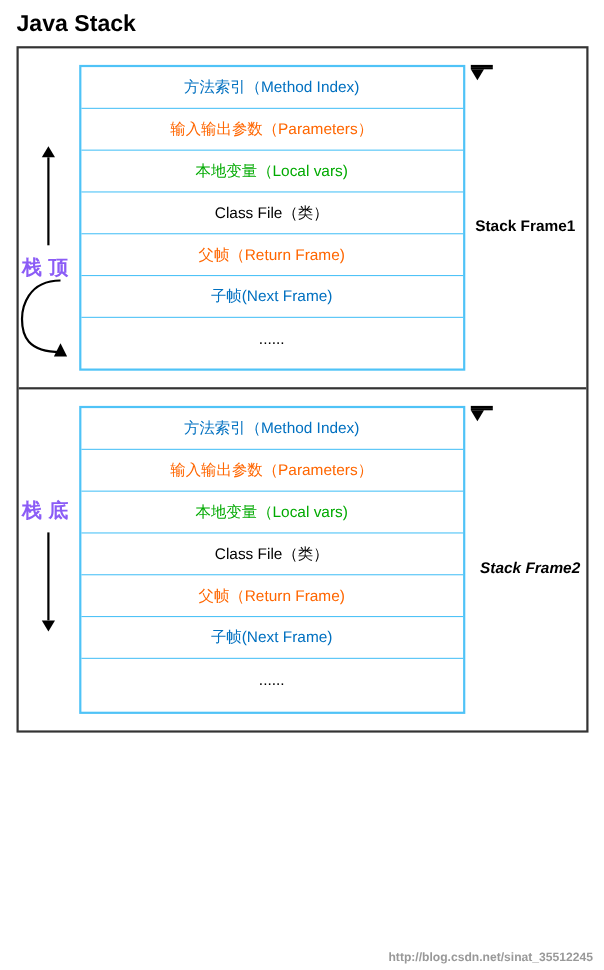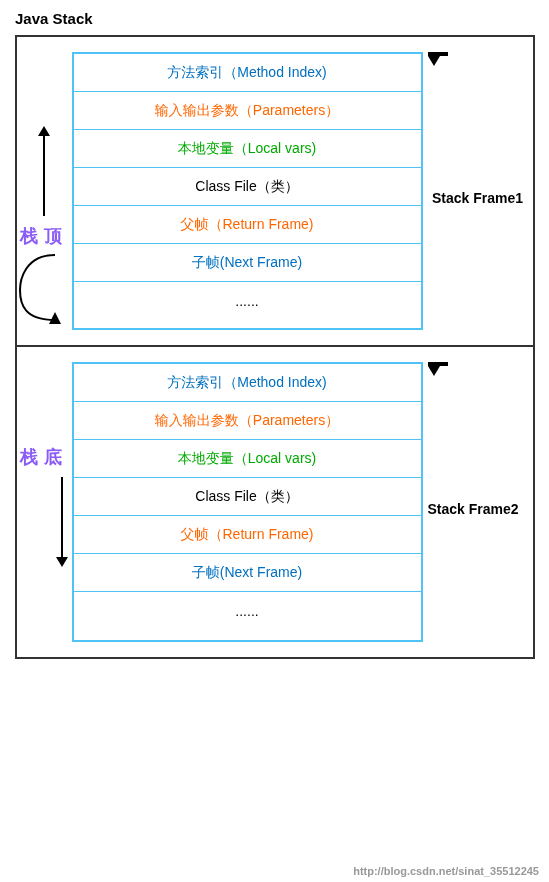--- a/index.html
+++ b/index.html
@@ -13,21 +13,21 @@
 
     .outer-container {
       width: 549px;
       min-height: 882px;
       background: #fff;
       padding: 10px 10px 30px 10px;
       position: relative;
     }
 
     .page-title {
-      font-size: 15px;
+      font-size: 21px;
       font-weight: bold;
       color: #000;
       margin-bottom: 8px;
       margin-left: 5px;
     }
 
     .main-box {
       border: 2px solid #333;
       width: 520px;
       margin: 0 auto;
@@ -225,21 +225,21 @@
         </div>
         <div style="display:flex;align-items:center;justify-content:center;flex:1;">
           <span style="font-size:14px;font-weight:bold;color:#000;white-space:nowrap;">Stack Frame1</span>
         </div>
       </div>
     </div>
 
     <div class="bottom-half">
 
       <div class="stack-left-section">
-        <div style="display:flex;flex-direction:column;align-items:flex-end;height:100%;justify-content:center;">
+        <div style="display:flex;flex-direction:column;align-items:center;height:100%;justify-content:center;">
           <div class="stack-label-text" style="margin:8px 0;font-size:18px;letter-spacing:6px;">栈底</div>
           <div class="vert-arrow-container" style="height:90px;">
             <div class="vert-line"></div>
             <div class="arrow-head-down"></div>
           </div>
         </div>
       </div>
 
       <div class="frame-table" id="frame2-table">
       <div class="frame-row" style="color: rgb(0, 112, 192);">方法索引（Method Index)</div>
@@ -251,21 +251,21 @@
           <div class="frame-row" style="color: rgb(0, 0, 0); border-bottom: none;">......</div>
         </div>
 
       <div class="stack-frame-wrapper">
         <div class="bracket-arrow" id="frame2-bracket">
           <div class="bracket-top-bar"></div>
           <div class="bracket-vert"></div>
           <div class="bracket-bottom-bar"></div>
           <div class="bracket-arrow-head"></div>
         </div>
-        <div style="display:flex;align-items:center;justify-content:flex-start;flex:1;">
+        <div style="display:flex;align-items:center;justify-content:flex-end;flex:1;font-style:italic;">
           <span style="font-size:14px;font-weight:bold;color:#000;white-space:nowrap;">Stack Frame2</span>
         </div>
       </div>
     </div>
 
   </div>
 
   <svg class="curved-arrow-svg" width="60" height="80" viewBox="0 0 60 80">
     <path d="M 40 5 C 10 5, 5 30, 5 40 C 5 55, 10 70, 40 70" fill="none" stroke="#000" stroke-width="2"></path>
     <polygon points="40,62 34,74 46,74" fill="#000"></polygon>

